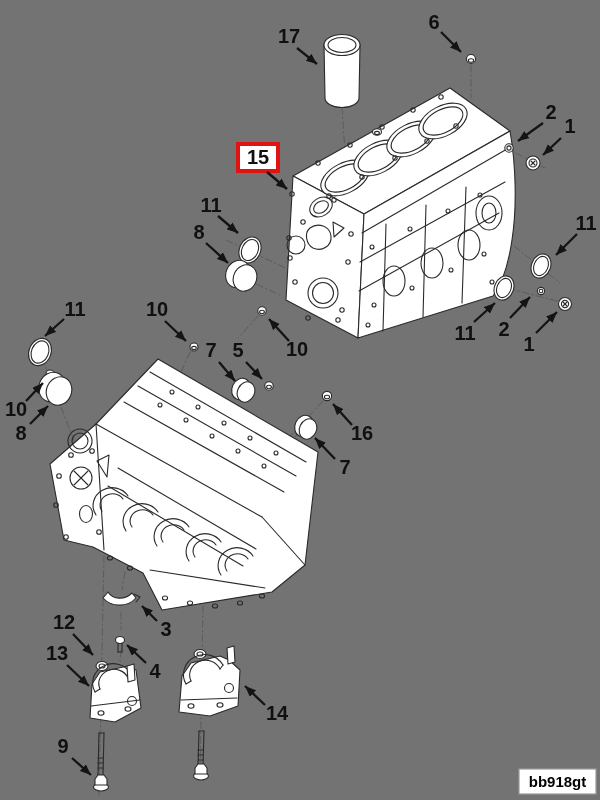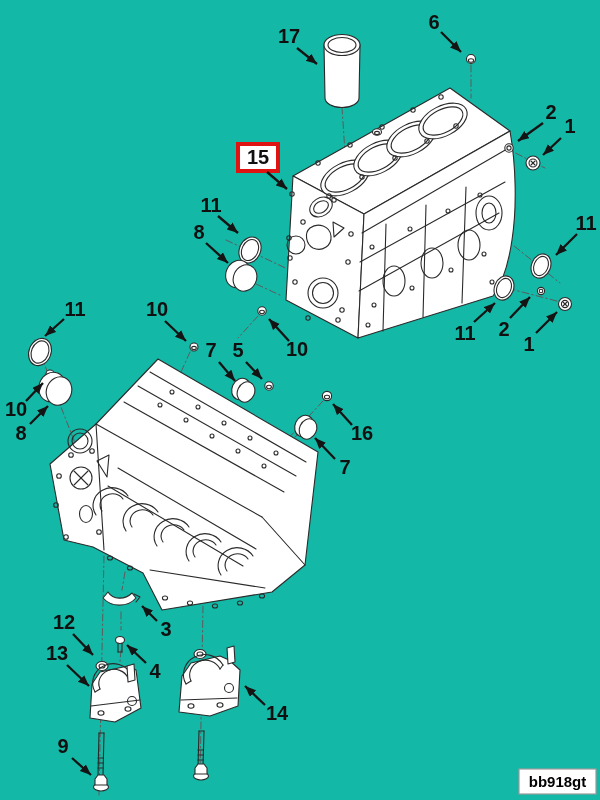--- a/index.html
+++ b/index.html
@@ -1,16 +1,16 @@
 <!DOCTYPE html>
 <html style="--accent: #e01313;"><head>
 <meta charset="utf-8">
 <style>
   html,body{margin:0;padding:0;background:#fff;}
-  .canvas{position:relative;width:600px;height:800px;background:#14b8a6;overflow:hidden;}
+  .canvas{position:relative;width:600px;height:800px;background:#737373;overflow:hidden;}
   svg{position:absolute;left:0;top:0;}
   
   #art *{stroke:#2a2a2a;stroke-width:1.1;fill:none;stroke-linecap:round;stroke-linejoin:round;}
   #art .f{fill:#ffffff;}
   #art .cl{stroke:#5c5c5c;stroke-width:1;stroke-dasharray:7 3 1.5 3;}
   
   .leader{stroke:#141414;stroke-width:2.3;fill:none;}
   .num{font:700 20px "Liberation Sans",sans-serif;fill:#101010;text-anchor:middle;}
   .hl{fill:#ffffff;stroke:var(--accent,#e01313);stroke-width:4;}
   

